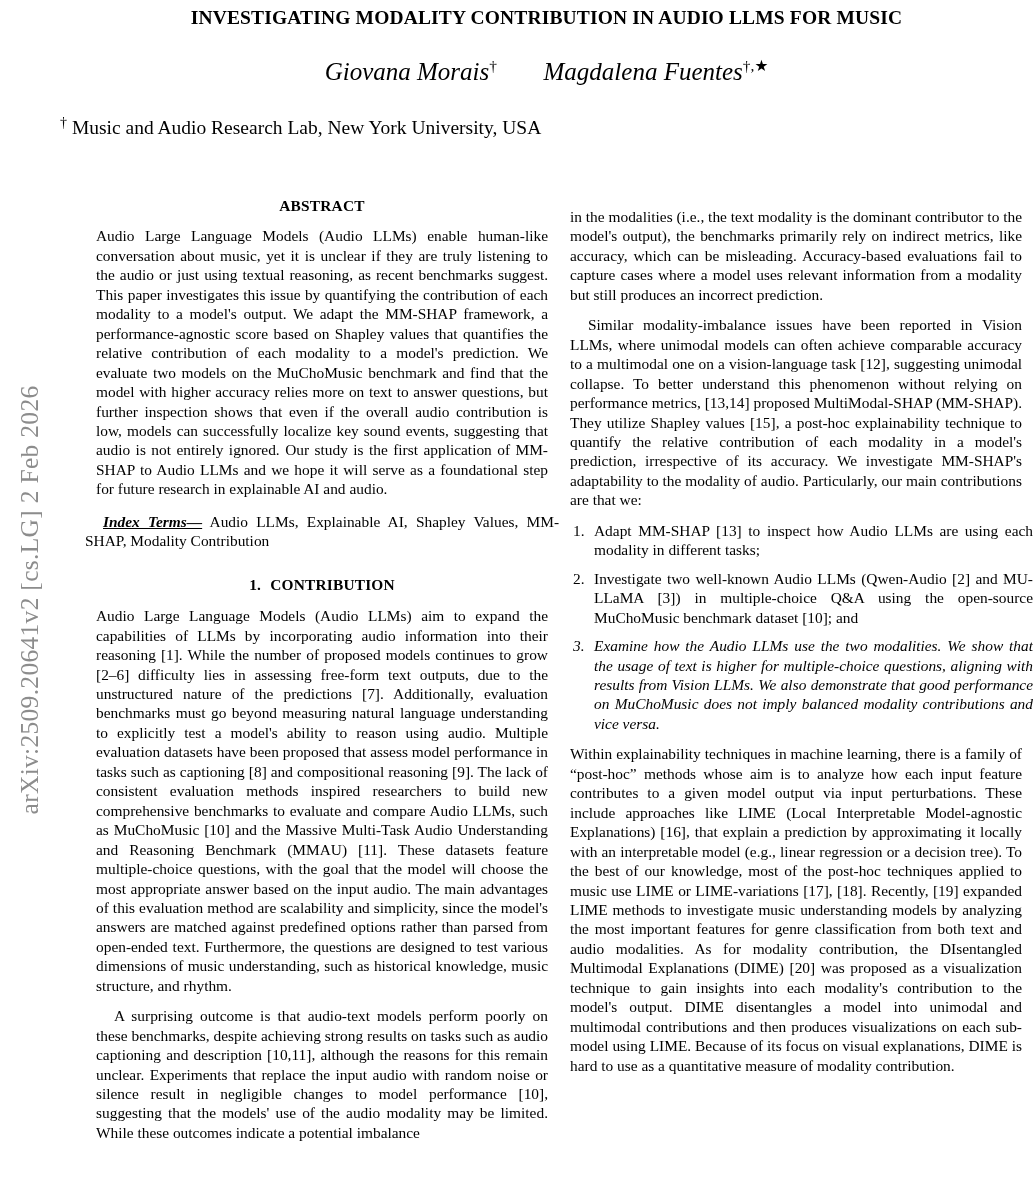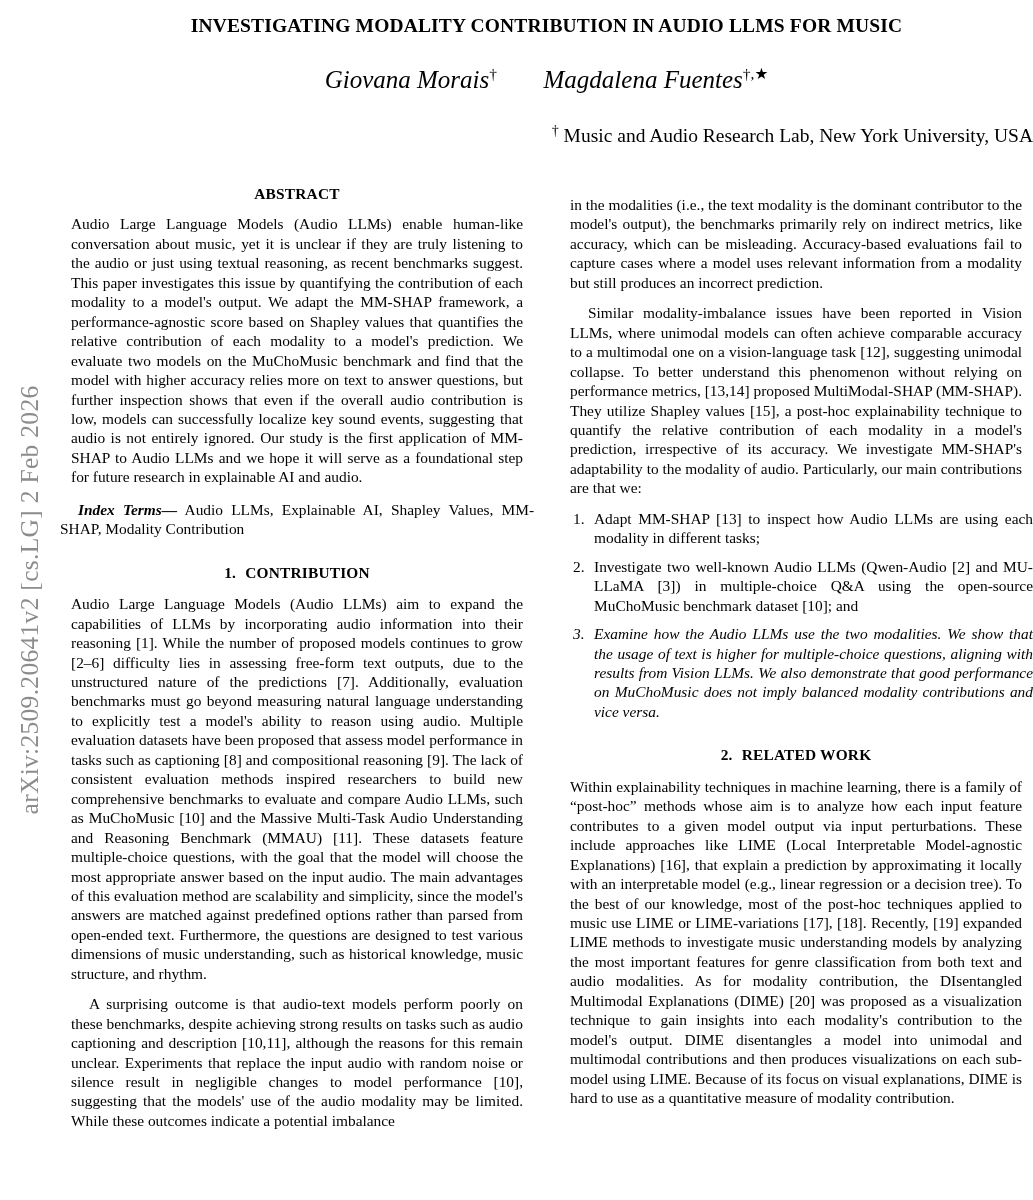--- a/index.html
+++ b/index.html
@@ -43,21 +43,21 @@
 
   
   #title-block {
     position: absolute;
     left: 60px;
     top: 0px;
     width: 973px;
   }
   #paper-title {
     margin: 0;
-    padding-top: 14px;
+    padding-top: 6px;
     text-align: center;
     font-size: 19.5px;
     font-weight: bold;
     letter-spacing: 0.15px;
     line-height: 1.2;
   }
   #authors {
     margin: 0;
     padding-top: 27px;
     text-align: center;
@@ -74,36 +74,36 @@
   }
   sup.mark {
     font-size: 0.62em;
     vertical-align: super;
     line-height: 0;
     font-style: normal;
   }
   #affiliations {
     margin: 0;
     padding-top: 26px;
-    text-align: right;
+    text-align: left;
     font-size: 19.5px;
     line-height: 1.42;
   }
   #affiliations .aff-line { display: block; white-space: nowrap; }
   #affiliations .pre { font-size: 0.72em; vertical-align: super; line-height: 0; }
 
   
   #body-columns {
     position: absolute;
     left: 60px;
-    top: 184px;
+    top: 196px;
     width: 973px;
     height: 1004px;
     display: flex;
-    justify-content: space-between;
+    justify-content: flex-end;
   }
   .column {
     width: 474px;
     font-size: 15.4px;
     line-height: 19.45px;
     text-align: justify;
     text-justify: inter-word;
     -webkit-hyphens: none;
     hyphens: none;
   }
@@ -124,20 +124,21 @@
   p.para.indent {
     text-indent: 18px;
   }
   p.keywords {
     margin: 13px 0 0 0;
     text-indent: 18px;
   }
   p.keywords .kw-label {
     font-weight: bold;
     font-style: italic;
+    text-decoration: underline;
   }
 
   ol.contrib-list {
     margin: 11px 0 9px 0;
     padding: 0 0 0 0;
     list-style: none;
     counter-reset: contrib;
   }
   ol.contrib-list > li {
     position: relative;
@@ -205,21 +206,17 @@
       <p class="para">in the modalities (i.e., the text modality is the dominant contributor to the model's output), the benchmarks primarily rely on indirect metrics, like accuracy, which can be misleading. Accuracy-based evaluations fail to capture cases where a model uses relevant information from a modality but still produces an incorrect prediction.</p>
       <p class="para indent">Similar modality-imbalance issues have been reported in Vision LLMs, where unimodal models can often achieve comparable accuracy to a multimodal one on a vision-language task [12], suggesting unimodal collapse. To better understand this phenomenon without relying on performance metrics, [13,14] proposed MultiModal-SHAP (MM-SHAP). They utilize Shapley values [15], a post-hoc explainability technique to quantify the relative contribution of each modality in a model's prediction, irrespective of its accuracy. We investigate MM-SHAP's adaptability to the modality of audio. Particularly, our main contributions are that we:</p>
 
       <ol class="contrib-list">
         <li>Adapt MM-SHAP [13] to inspect how Audio LLMs are using each modality in different tasks;</li>
         <li>Investigate two well-known Audio LLMs (Qwen-Audio [2] and MU-LLaMA [3]) in multiple-choice Q&amp;A using the open-source MuChoMusic benchmark dataset [10]; and</li>
         <li>Examine how the Audio LLMs use the two modalities. We show that the usage of text is higher for multiple-choice questions, aligning with results from Vision LLMs. We also demonstrate that good performance on MuChoMusic does not imply balanced modality contributions and vice versa.</li>
       </ol>
 
 
-      <div class="section-head head-numbered">
-        <span class="num">2.</span>
-        <span>RELATED WORK</span>
-      </div>
 
       <p class="para">Within explainability techniques in machine learning, there is a family of “post-hoc” methods whose aim is to analyze how each input feature contributes to a given model output via input perturbations. These include approaches like LIME (Local Interpretable Model-agnostic Explanations) [16], that explain a prediction by approximating it locally with an interpretable model (e.g., linear regression or a decision tree). To the best of our knowledge, most of the post-hoc techniques applied to music use LIME or LIME-variations [17], [18]. Recently, [19] expanded LIME methods to investigate music understanding models by analyzing the most important features for genre classification from both text and audio modalities. As for modality contribution, the DIsentangled Multimodal Explanations (DIME) [20] was proposed as a visualization technique to gain insights into each modality's contribution to the model's output. DIME disentangles a model into unimodal and multimodal contributions and then produces visualizations on each sub-model using LIME. Because of its focus on visual explanations, DIME is hard to use as a quantitative measure of modality contribution.</p>
     </div>
   </div>
 </div>
 
 </body></html>

